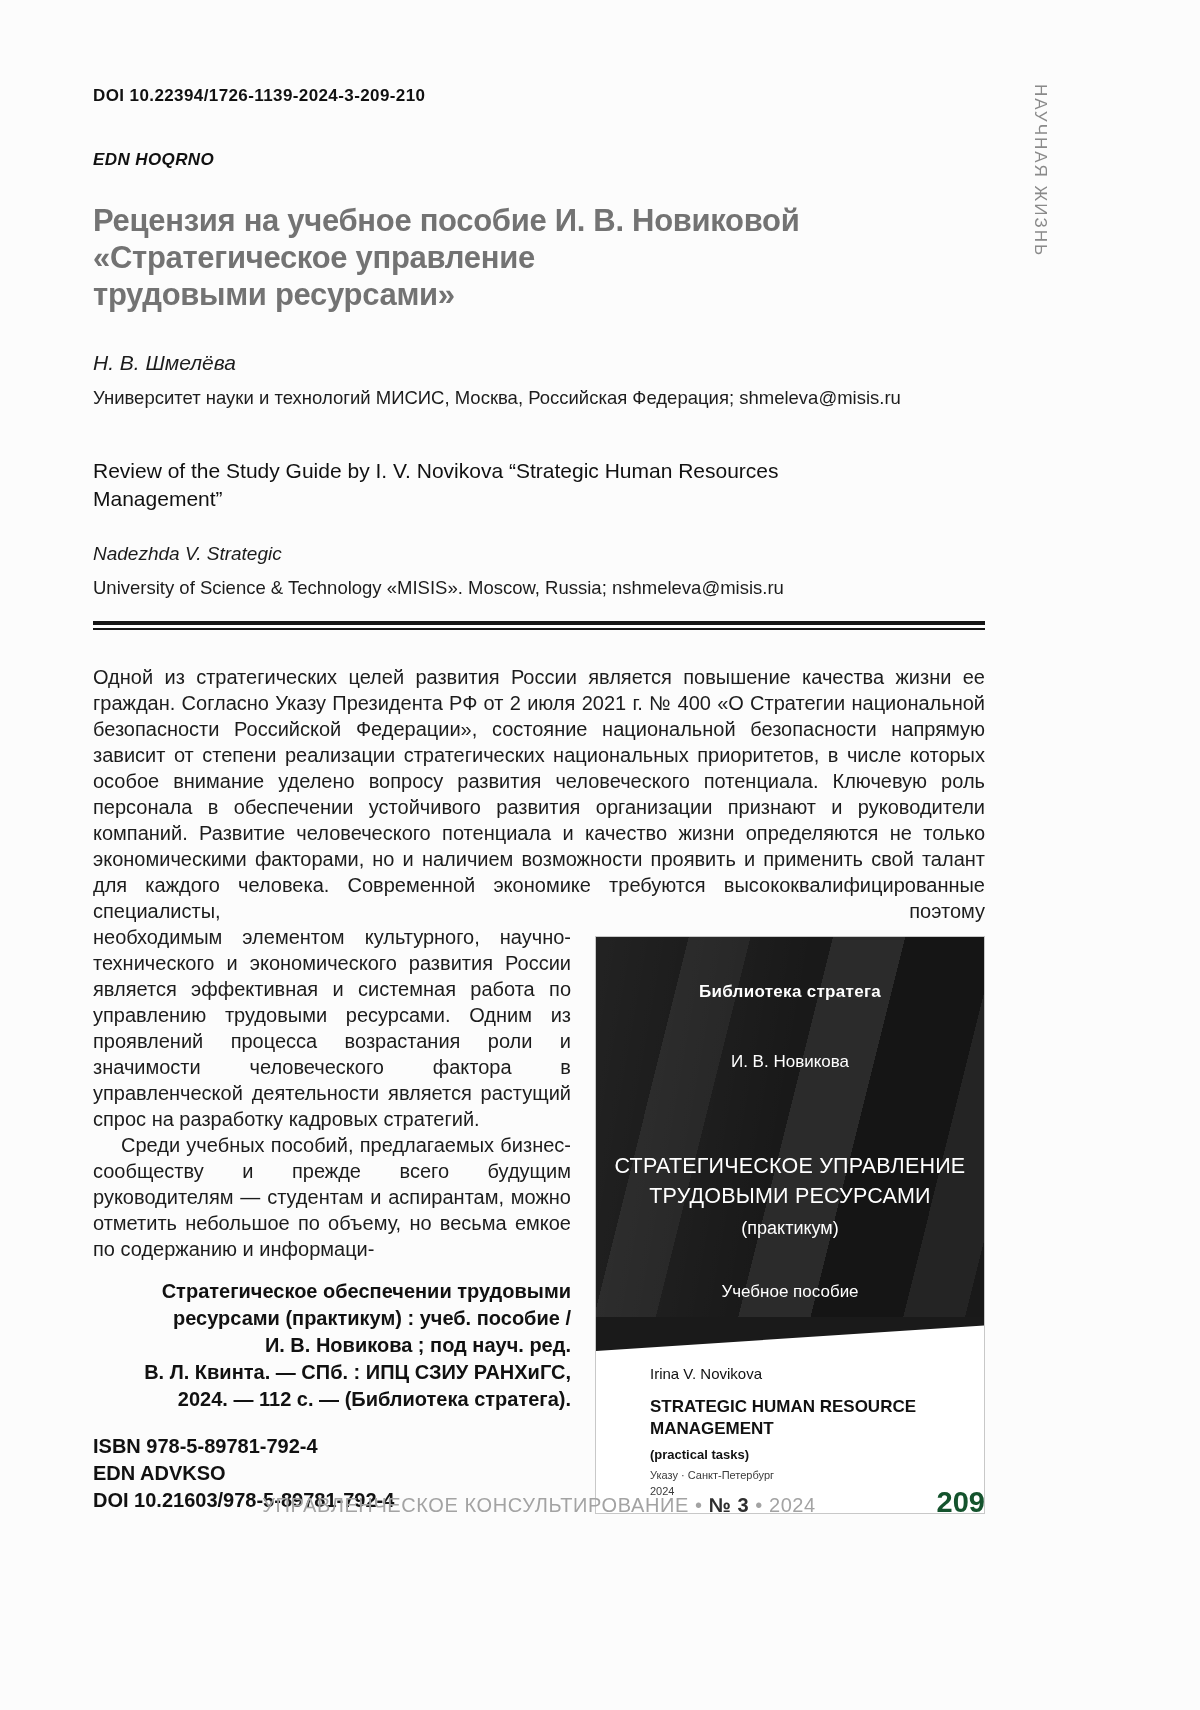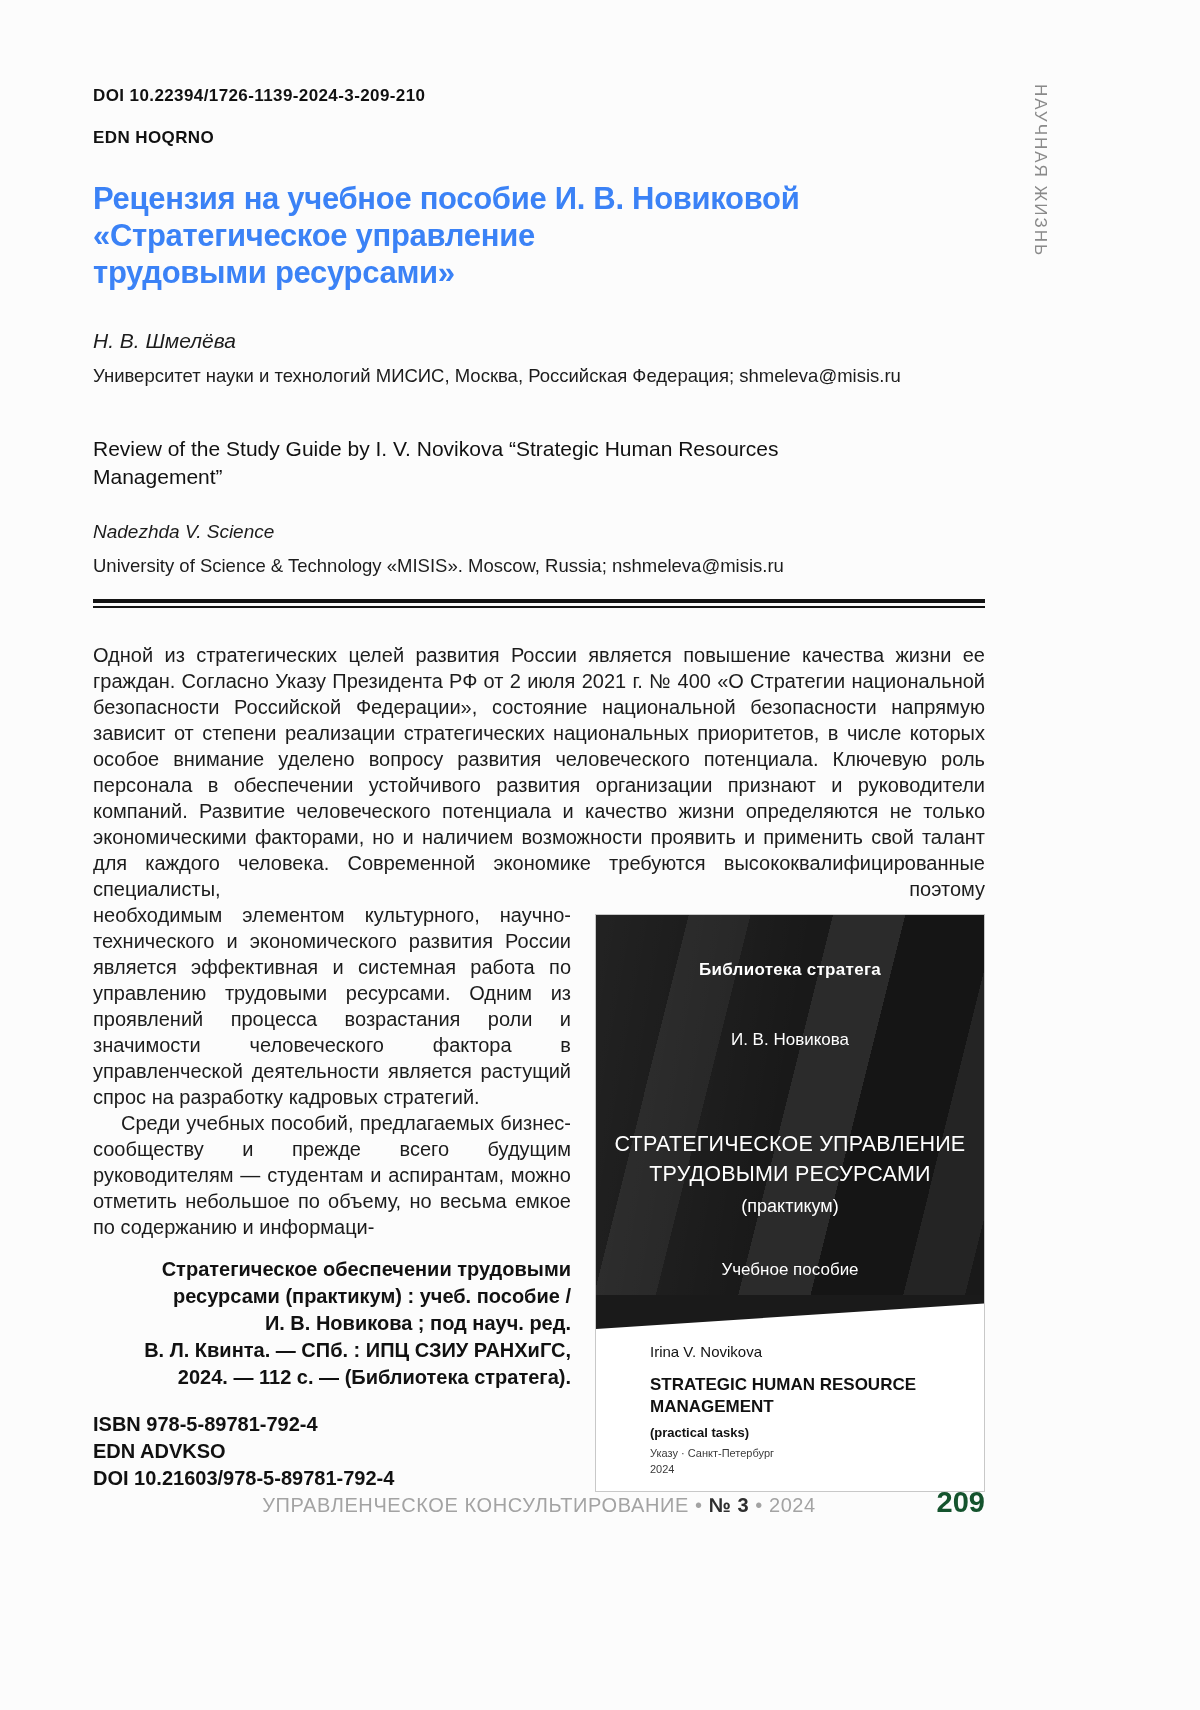--- a/index.html
+++ b/index.html
@@ -13,25 +13,25 @@
     overflow:hidden;
   }
   .content {
     position:absolute; left:93px; top:0;
     width:892px;
     padding-top:86px;
   }
   .doi, .edn {
     font-size:17px; font-weight:700; letter-spacing:0.4px; color:#111;
   }
-  .edn { margin-top:22px; }
+  .edn { margin-top:44px;font-style:italic; }
   .title {
     margin-top:32px;
     font-size:31px; font-weight:700; line-height:37px;
-    letter-spacing:-0.3px; color:#3b82f6;
+    letter-spacing:-0.3px; color:#737373;
   }
   .author-ru {
     margin-top:38px;
     font-style:italic; font-size:21px;
   }
   .affil { margin-top:12px; font-size:18.5px; }
   .title-en {
     margin-top:48px;
     font-size:21px; font-weight:400; line-height:28px; color:#111;
   }
@@ -142,21 +142,21 @@
     </div>
 
     <div class="author-ru">Н. В. Шмелёва</div>
     <div class="affil">Университет науки и технологий МИСИС, Москва, Российская Федерация; shmeleva@misis.ru</div>
 
     <div class="title-en">
       <div>Review of the Study Guide by I. V. Novikova “Strategic Human Resources</div>
       <div>Management”</div>
     </div>
 
-    <div class="author-en">Nadezhda V. Science</div>
+    <div class="author-en">Nadezhda V. Strategic</div>
     <div class="affil">University of Science &amp; Technology «MISIS». Moscow, Russia; nshmeleva@misis.ru</div>
 
     <div class="rule"></div>
 
     <div class="body">
 
       <p class="cont">Одной из стратегических целей развития России является повышение качества жизни ее граждан. Согласно Указу Президента РФ от 2 июля 2021 г. № 400 «О Стратегии национальной безопасности Российской Федерации», состояние национальной безопасности напрямую зависит от степени реализации стратегических национальных приоритетов, в числе которых особое внимание уделено вопросу развития человеческого потенциала. Ключевую роль персонала в обеспечении устойчивого развития организации признают и руководители компаний. Развитие человеческого потенциала и качество жизни определяются не только экономическими факторами, но и наличием возможности проявить и применить свой талант для каждого человека. Современной экономике требуются высококвалифицированные специалисты, поэтому</p>
 
       <div class="book-cover">
         <div class="cover-top">

